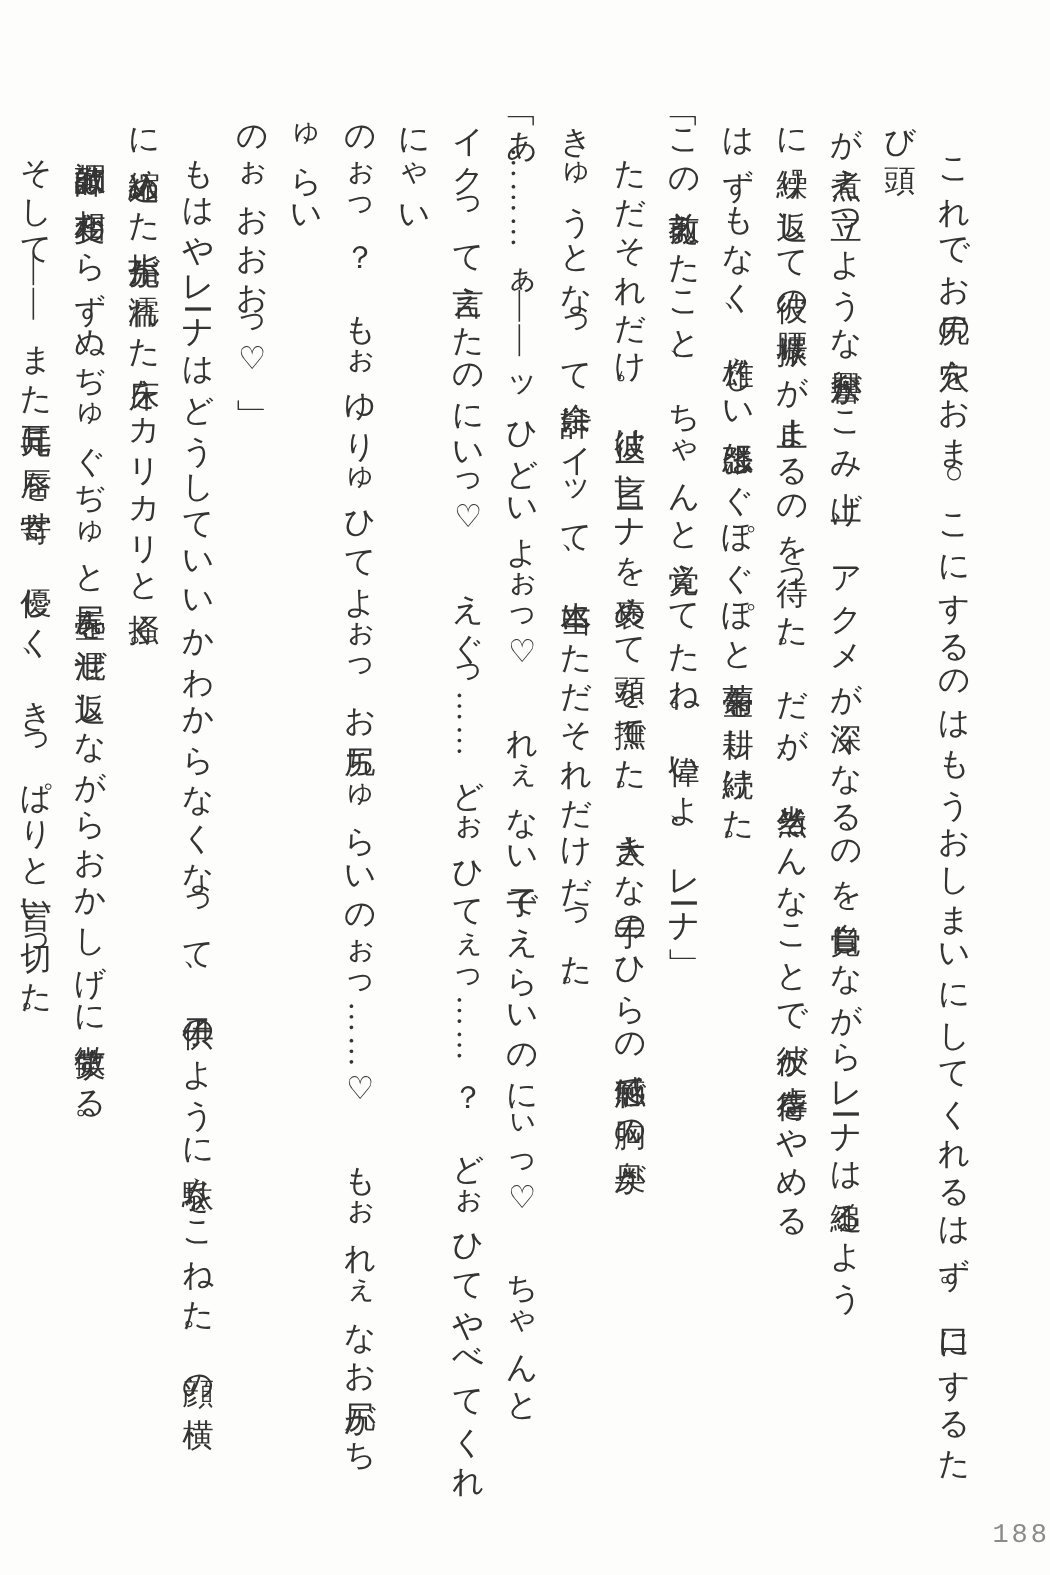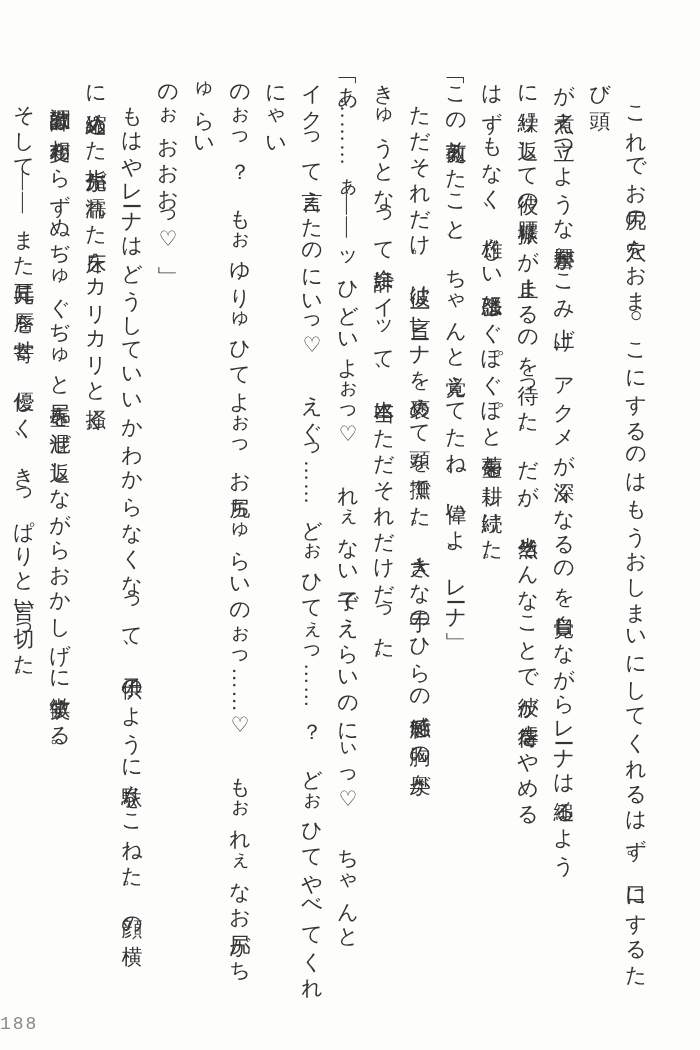--- a/index.html
+++ b/index.html
@@ -31,21 +31,21 @@
     display: block;
   }
   .line.indent {
     text-indent: 1em;
   }
   .page-number {
     position: absolute;
     bottom: 16px;
     left: 0;
     width: 100%;
-    text-align: left;
+    text-align: right;
     font-family: "Liberation Mono", "DejaVu Sans Mono", monospace;
     font-size: 18px;
     letter-spacing: 2px;
     color: #8a8a8a;
   }
 </style>
 </head>
 <body>
 
 <div class="page">

